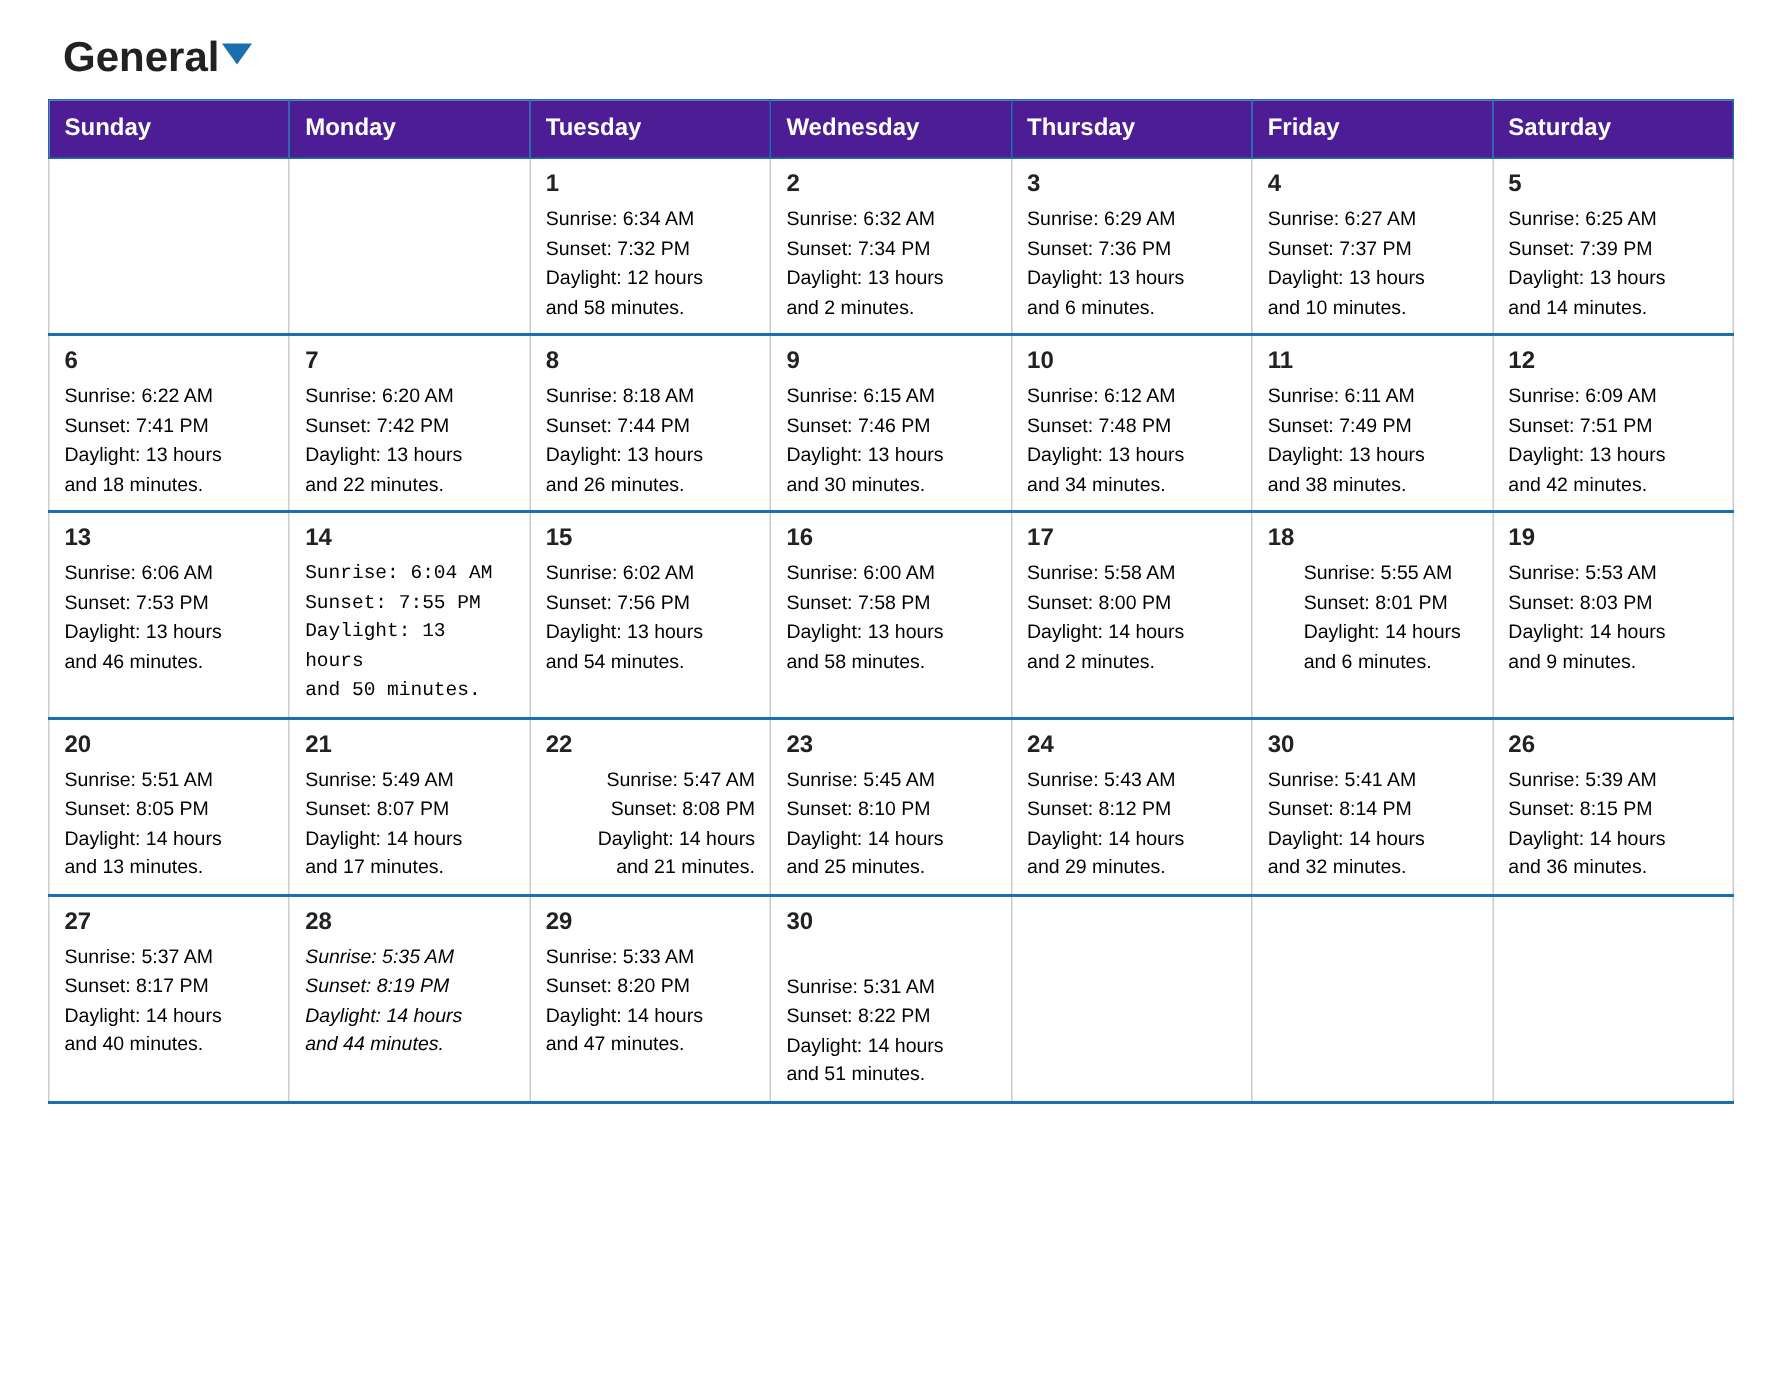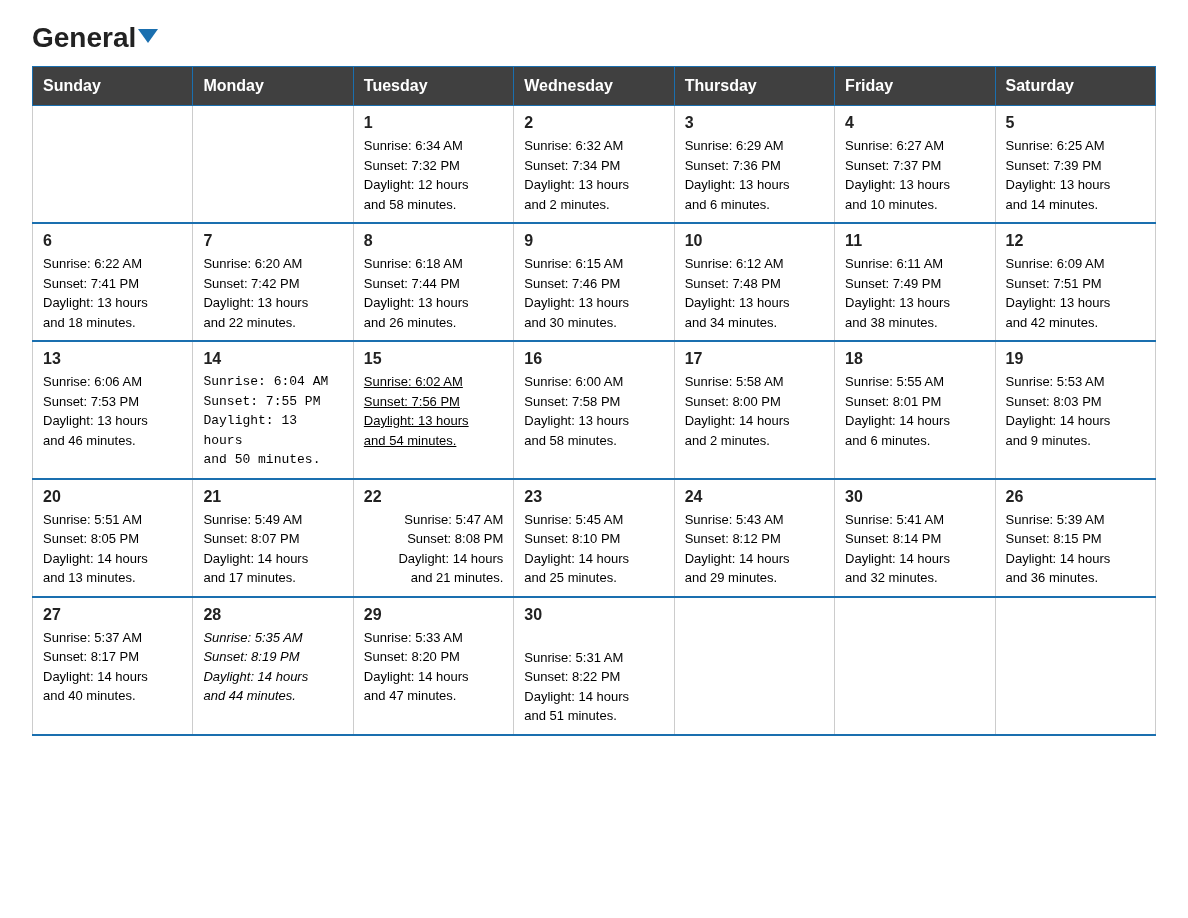--- a/index.html
+++ b/index.html
@@ -9,20 +9,21 @@
       color: #222;
       padding: 24px 32px;
       width: 1188px;
       min-height: 918px;
     }
     .header-row {
       display: flex;
       justify-content: space-between;
       align-items: flex-start;
       margin-bottom: 8px;
+      margin-left: 10px;
     }
     .logo {
       display: flex;
       flex-direction: column;
       align-items: flex-start;
     }
     .logo-text {
       font-size: 28px;
       font-weight: bold;
       color: #222;
@@ -60,21 +61,21 @@
       font-weight: normal;
       color: #222;
       margin-top: 4px;
     }
     .calendar {
       width: 100%;
       border-collapse: collapse;
       margin-top: 12px;
     }
     .calendar thead tr th {
-      background-color: #404040;
+      background-color: #4c1d95;
       color: #fff;
       font-size: 16px;
       font-weight: bold;
       padding: 10px 10px;
       text-align: left;
       border: 1px solid #1a6faf;
     }
     .calendar tbody tr td {
       vertical-align: top;
       border: 1px solid #ccc;
@@ -183,21 +184,21 @@
         </td>
         <td>
           <span class="day-number">7</span>
           <div class="day-info" style="white-space: pre-line;">Sunrise: 6:20 AM
 Sunset: 7:42 PM
 Daylight: 13 hours
 and 22 minutes.</div>
         </td>
         <td>
           <span class="day-number">8</span>
-          <div class="day-info" style="white-space: pre-line;">Sunrise: 6:18 AM
+          <div class="day-info" style="white-space: pre-line;">Sunrise: 8:18 AM
 Sunset: 7:44 PM
 Daylight: 13 hours
 and 26 minutes.</div>
         </td>
         <td>
           <span class="day-number">9</span>
           <div class="day-info" style="white-space: pre-line;">Sunrise: 6:15 AM
 Sunset: 7:46 PM
 Daylight: 13 hours
 and 30 minutes.</div>
@@ -234,42 +235,42 @@
         </td>
         <td>
           <span class="day-number">14</span>
           <div class="day-info" style="white-space: pre-line; font-family: Liberation Mono, monospace;">Sunrise: 6:04 AM
 Sunset: 7:55 PM
 Daylight: 13 hours
 and 50 minutes.</div>
         </td>
         <td>
           <span class="day-number">15</span>
-          <div class="day-info" style="white-space: pre-line; text-decoration: underline;">Sunrise: 6:02 AM
+          <div class="day-info" style="white-space: pre-line;">Sunrise: 6:02 AM
 Sunset: 7:56 PM
 Daylight: 13 hours
 and 54 minutes.</div>
         </td>
         <td>
           <span class="day-number">16</span>
           <div class="day-info" style="white-space: pre-line;">Sunrise: 6:00 AM
 Sunset: 7:58 PM
 Daylight: 13 hours
 and 58 minutes.</div>
         </td>
         <td>
           <span class="day-number">17</span>
           <div class="day-info" style="white-space: pre-line;">Sunrise: 5:58 AM
 Sunset: 8:00 PM
 Daylight: 14 hours
 and 2 minutes.</div>
         </td>
         <td>
           <span class="day-number">18</span>
-          <div class="day-info" style="white-space: pre-line;">Sunrise: 5:55 AM
+          <div class="day-info" style="white-space: pre-line; margin-left: 24px;">Sunrise: 5:55 AM
 Sunset: 8:01 PM
 Daylight: 14 hours
 and 6 minutes.</div>
         </td>
         <td>
           <span class="day-number">19</span>
           <div class="day-info" style="white-space: pre-line;">Sunrise: 5:53 AM
 Sunset: 8:03 PM
 Daylight: 14 hours
 and 9 minutes.</div>

